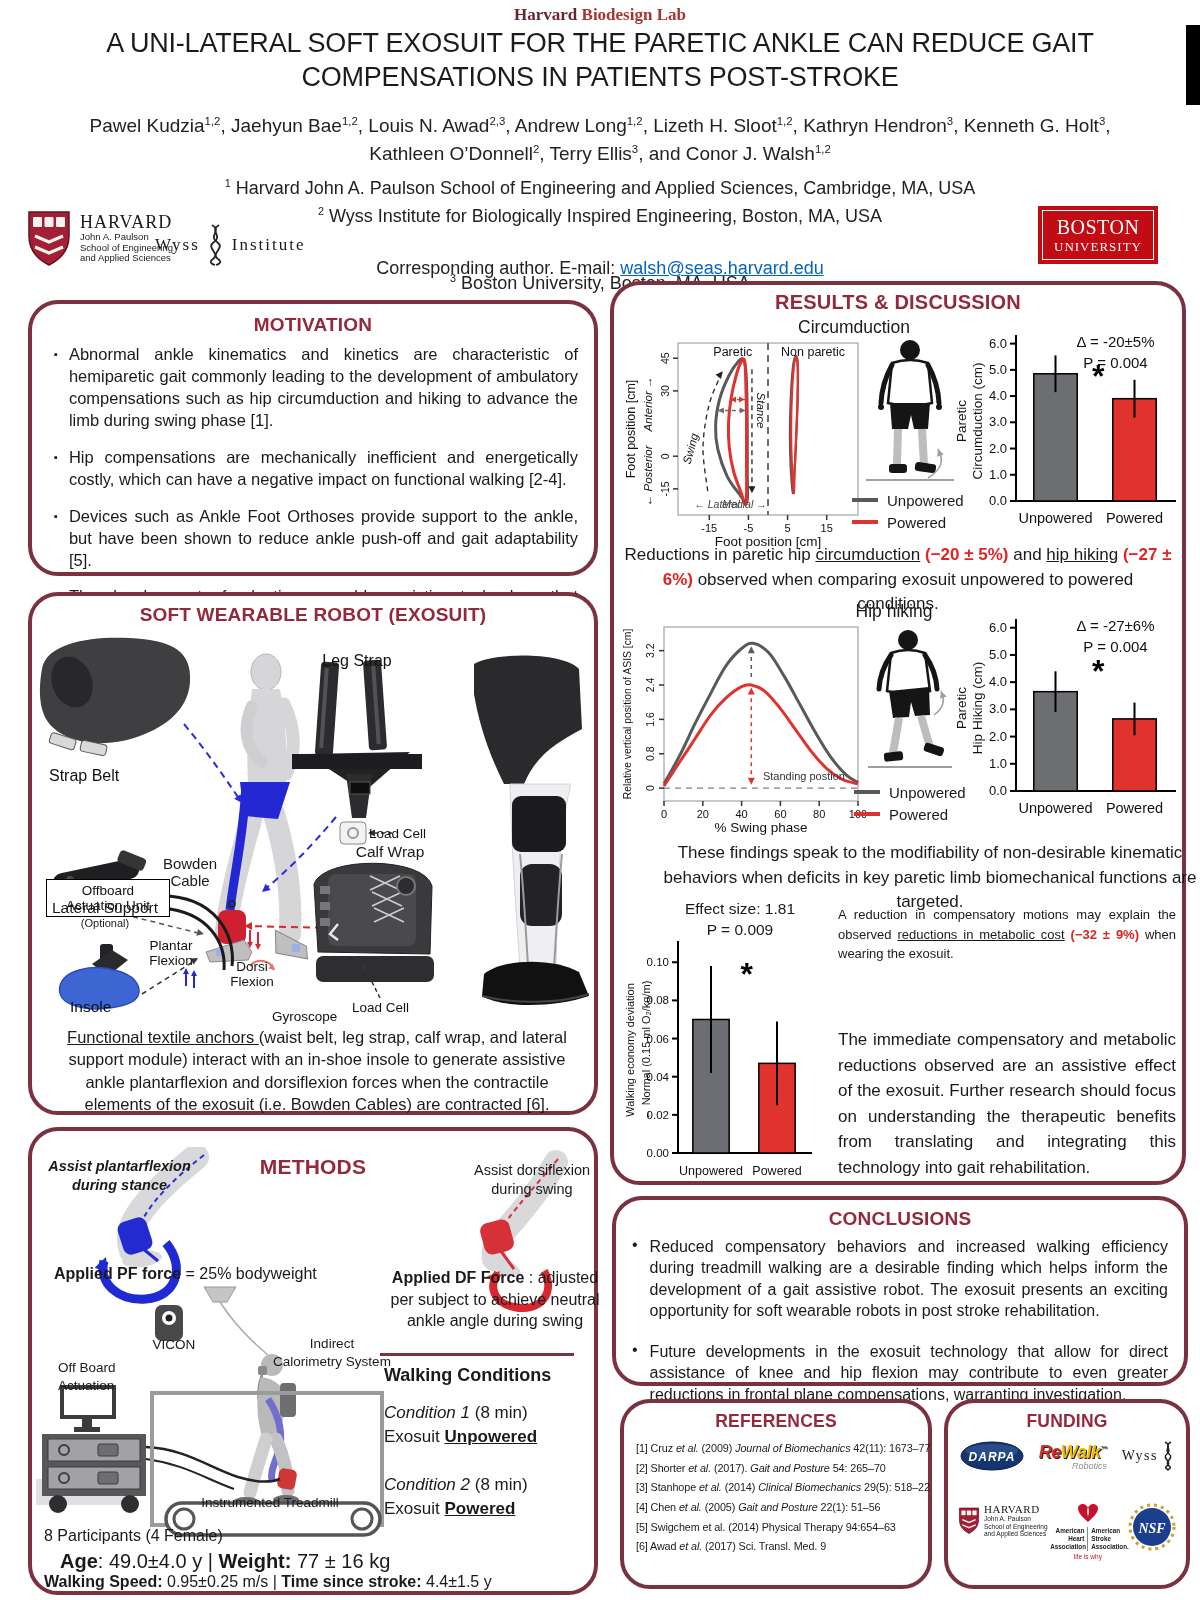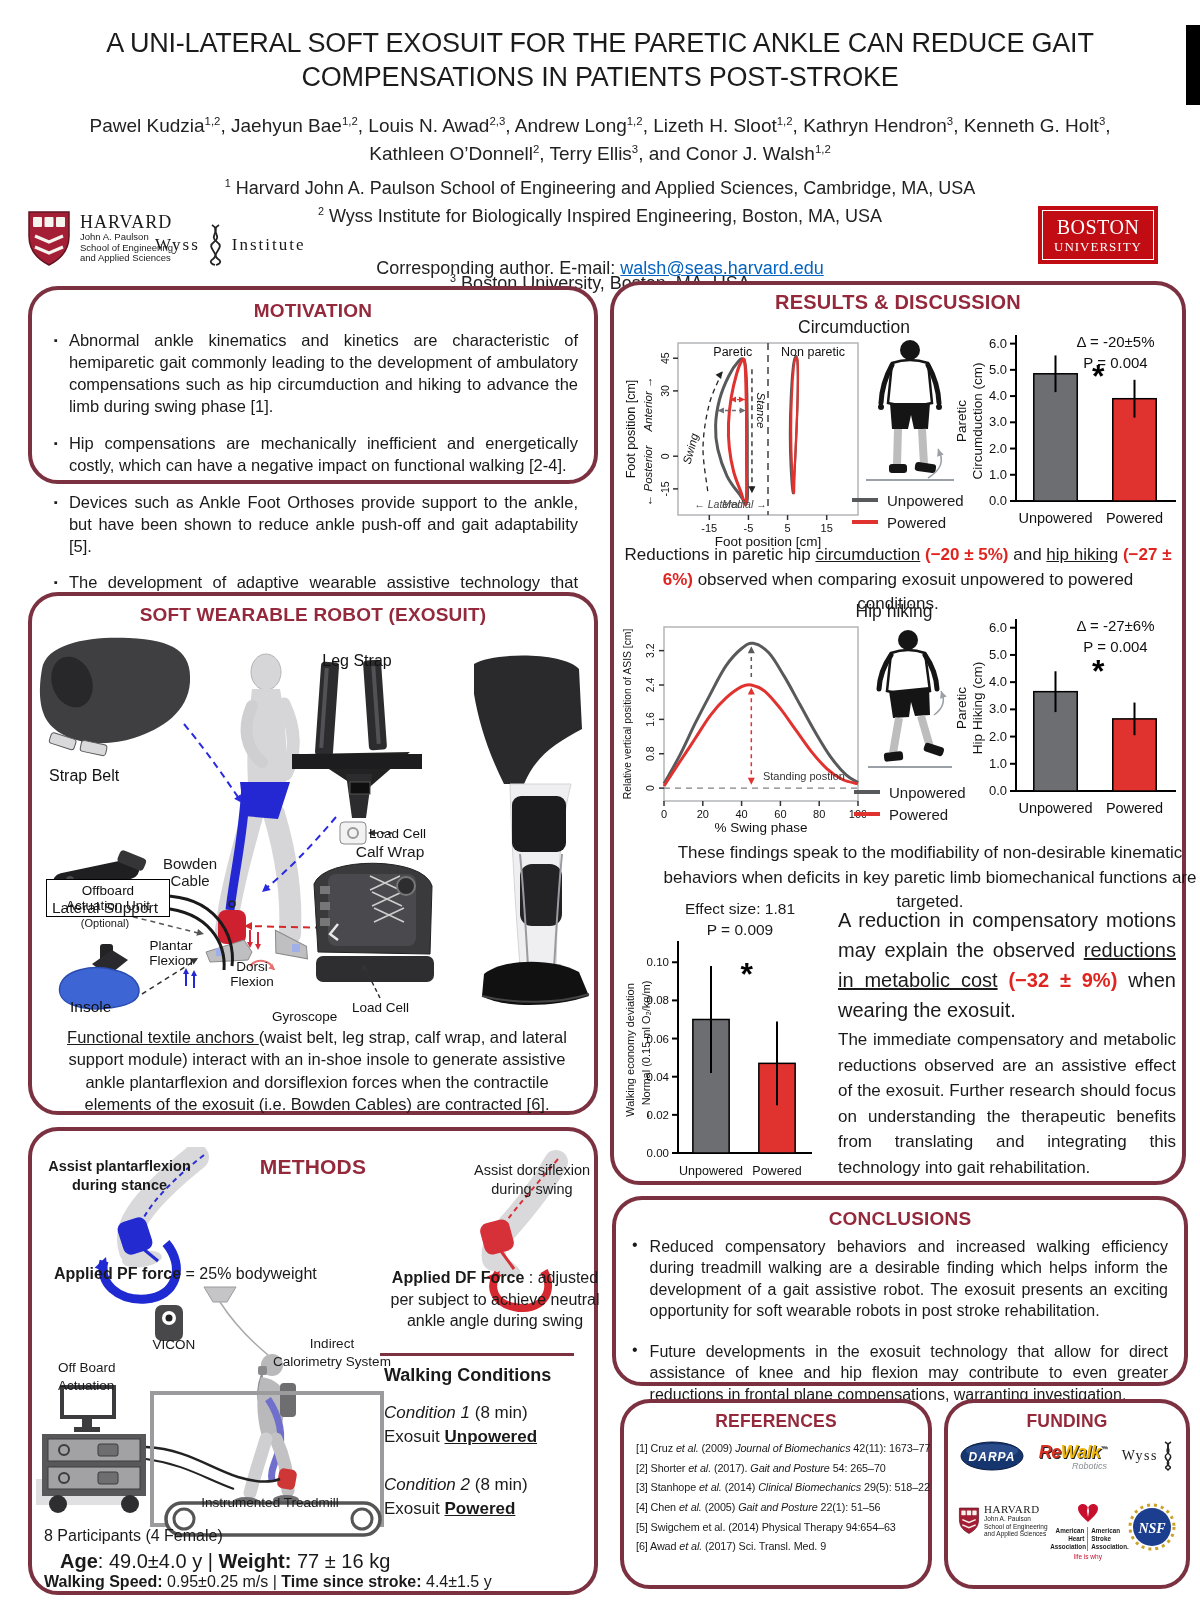--- a/index.html
+++ b/index.html
@@ -42,20 +42,21 @@
   .rewalk-re{color:#d93025;}
   .rewalk-walk{color:#f2b705;}
   .rewalk-sub{font-size:9px;font-style:italic;color:#8a8d91;text-align:right;margin-top:-2px;}
   .hlogo-text{line-height:1.12;}
 </style>
 </head>
 <body>
 
 <div class="poster">
 
+  <div class="a ctr lab-head" style="left:0;right:0;top:5px;"><span class="sg-lab1">Harvard </span><span class="sg-lab2">Biodesign Lab</span></div>
   <div class="a ctr main-title" style="left:45px;width:1110px;top:27px;">A UNI-LATERAL SOFT EXOSUIT FOR THE PARETIC ANKLE CAN REDUCE GAIT COMPENSATIONS IN PATIENTS POST-STROKE</div>
   <div class="a" style="left:1186px;top:25px;width:14px;height:80px;background:#000;"></div>
 
   <div class="a ctr authors" style="left:50px;width:1100px;top:112px;"><span>Pawel Kudzia</span><sup>1,2</sup><span>, Jaehyun Bae</span><sup>1,2</sup><span>, Louis N. Awad</span><sup>2,3</sup><span>, Andrew Long</span><sup>1,2</sup><span>, Lizeth H. Sloot</span><sup>1,2</sup><span>, Kathryn Hendron</span><sup>3</sup><span>, Kenneth G. Holt</span><sup>3</sup><span>, Kathleen O’Donnell</span><sup>2</sup><span>, Terry Ellis</span><sup>3</sup><span>, and Conor J. Walsh</span><sup>1,2</sup></div>
 
   <div class="a ctr affil" style="left:0;right:0;top:177px;"><sup>1</sup><span> Harvard John A. Paulson School of Engineering and Applied Sciences, Cambridge, MA, USA</span></div>
   <div class="a ctr affil" style="left:0;right:0;top:205px;"><sup>2</sup><span> Wyss Institute for Biologically Inspired Engineering, Boston, MA, USA</span></div>
   <div class="a ctr affil" style="left:0;right:0;top:232px;margin-top:40px;"><sup>3</sup><span> Boston University, Boston, MA, USA</span></div>
   <div class="a ctr affil" style="left:0;right:0;top:258px;">
     <span><span>Corresponding author. E-mail: </span><span class="sg-link">walsh@seas.harvard.edu</span></span>
@@ -87,21 +88,21 @@
     <span class="serif sc" style="font-size:17px;letter-spacing:2px;">Institute</span>
   </div>
 
   <div class="a bu-box" style="left:1038px;top:206px;width:120px;height:58px;">
     <div class="bu-inner">
       <div style="font-size:20px;letter-spacing:.5px;">BOSTON</div>
       <div style="font-size:13px;letter-spacing:1px;">UNIVERSITY</div>
     </div>
   </div>
 
-  <div class="panel" style="left:28px;top:286px;width:570px;height:198px;">
+  <div class="panel" style="left:28px;top:300px;width:570px;height:276px;">
     <div class="ptitle a" style="left:0;right:0;top:10px;">MOTIVATION</div>
     <div class="a" style="left:22px;right:16px;top:40px;display:flex;flex-direction:column;gap:15px;">
       <div class="mbullet-row">
           <span class="mbullet-sq">▪</span>
           <span class="btext">Abnormal ankle kinematics and kinetics are characteristic of hemiparetic gait commonly leading to the development of ambulatory compensations such as hip circumduction and hiking to advance the limb during swing phase [1].</span>
         </div>
       <div class="mbullet-row">
           <span class="mbullet-sq">▪</span>
           <span class="btext">Hip compensations are mechanically inefficient and energetically costly, which can have a negative impact on functional walking  [2-4].</span>
         </div>
@@ -328,21 +329,21 @@
       <path d="M110,312 C148,317 170,332 198,342" stroke="#222" stroke-width="2" fill="none"></path>
 
       <g>
         <rect x="116" y="246" width="230" height="132" fill="none" stroke="#9b9b9e" stroke-width="4"></rect>
         <rect x="130" y="356" width="214" height="32" rx="16" fill="#fff" stroke="#555" stroke-width="3.5"></rect>
         <circle cx="148" cy="372" r="10" fill="#fff" stroke="#555" stroke-width="3"></circle>
         <circle cx="326" cy="372" r="10" fill="#fff" stroke="#555" stroke-width="3"></circle>
       </g>
     </svg>
 
-    <div class="a ctr" style="left:10px;top:26px;width:155px;font-weight:bold;font-size:14.5px;line-height:1.3;">
+    <div class="a ctr" style="left:10px;top:26px;width:155px;font-weight:bold;font-size:14.5px;line-height:1.3;font-style:italic;">
       <div>Assist plantarflexion</div>
       <div>during stance</div>
     </div>
     <div class="a ctr" style="left:436px;top:30px;width:128px;font-weight:normal;font-size:14.5px;line-height:1.3;">
       <div>Assist dorsiflexion</div>
       <div>during swing</div>
     </div>
     <div class="a" style="left:22px;top:134px;font-size:16px;"><span class="sg-b">Applied PF force</span><span> = 25% bodyweight</span></div>
     <div class="a ctr" style="left:344px;top:136px;width:222px;font-size:16px;line-height:1.35;margin-left:8px;"><span class="sg-b">Applied DF Force</span><span> : adjusted per subject to achieve neutral ankle angle during swing</span></div>
     <div class="a ctr" style="left:110px;top:206px;width:64px;font-size:13.5px;">VICON</div>
@@ -597,21 +598,21 @@
           <text x="28" y="115" font-size="11" text-anchor="middle" fill="#111" transform="rotate(-90 28 115)">← Normal (0.15 ml O₂/kg/m)</text>
           <rect x="70.85" y="84.48148148148147" width="36.300000000000004" height="133.51851851851853" fill="#6d6e71" stroke="#000" stroke-width="1.5"></rect>
           <line x1="89" y1="137.88888888888886" x2="89" y2="31.074074074074076" stroke="#000" stroke-width="2"></line>
           <text x="89" y="240" font-size="12.5" text-anchor="middle" fill="#111">Unpowered</text>
           <rect x="136.85" y="128.35185185185185" width="36.300000000000004" height="89.64814814814815" fill="#e0322f" stroke="#000" stroke-width="1.5"></rect>
           <line x1="155" y1="170.3148148148148" x2="155" y2="86.38888888888889" stroke="#000" stroke-width="2"></line>
           <text x="155" y="240" font-size="12.5" text-anchor="middle" fill="#111">Powered</text>
           <text x="124.64" y="50.14814814814815" font-size="32" text-anchor="middle" fill="#000" font-weight="bold">*</text>
         </svg></div>
 
-    <div class="a jus" style="left:224px;top:620px;width:338px;font-size:20px;line-height:1.5;"><span>A reduction in compensatory motions may explain the observed </span><span class="sg-u">reductions in metabolic cost</span><span>  </span><span class="sg-rb">(−32 ± 9%)</span><span>  when wearing the exosuit.</span></div>
+    <div class="a jus" style="left:224px;top:620px;width:338px;font-size:13px;line-height:1.5;"><span>A reduction in compensatory motions may explain the observed </span><span class="sg-u">reductions in metabolic cost</span><span>  </span><span class="sg-rb">(−32 ± 9%)</span><span>  when wearing the exosuit.</span></div>
     <div class="a jus" style="left:224px;top:742px;width:338px;font-size:17px;line-height:1.5;">The immediate compensatory and metabolic reductions observed are an assistive effect  of the exosuit. Further research should focus on understanding the therapeutic benefits from translating and integrating this technology into gait rehabilitation.</div>
   </div>
 
   <div class="panel" style="left:612px;top:1196px;width:576px;height:190px;">
     <div class="ptitle a" style="left:0;right:0;top:8px;">CONCLUSIONS</div>
     <div class="a" style="left:16px;right:16px;top:36px;display:flex;flex-direction:column;gap:20px;">
       <div class="mbullet-row">
           <span class="mbullet-dot">•</span>
           <span class="btext" style="font-size:16px;">Reduced compensatory behaviors and increased walking efficiency during treadmill walking are a desirable finding which helps inform the development of a gait assistive robot. The exosuit presents an exciting opportunity for soft wearable robots in post stroke rehabilitation.</span>
         </div>

